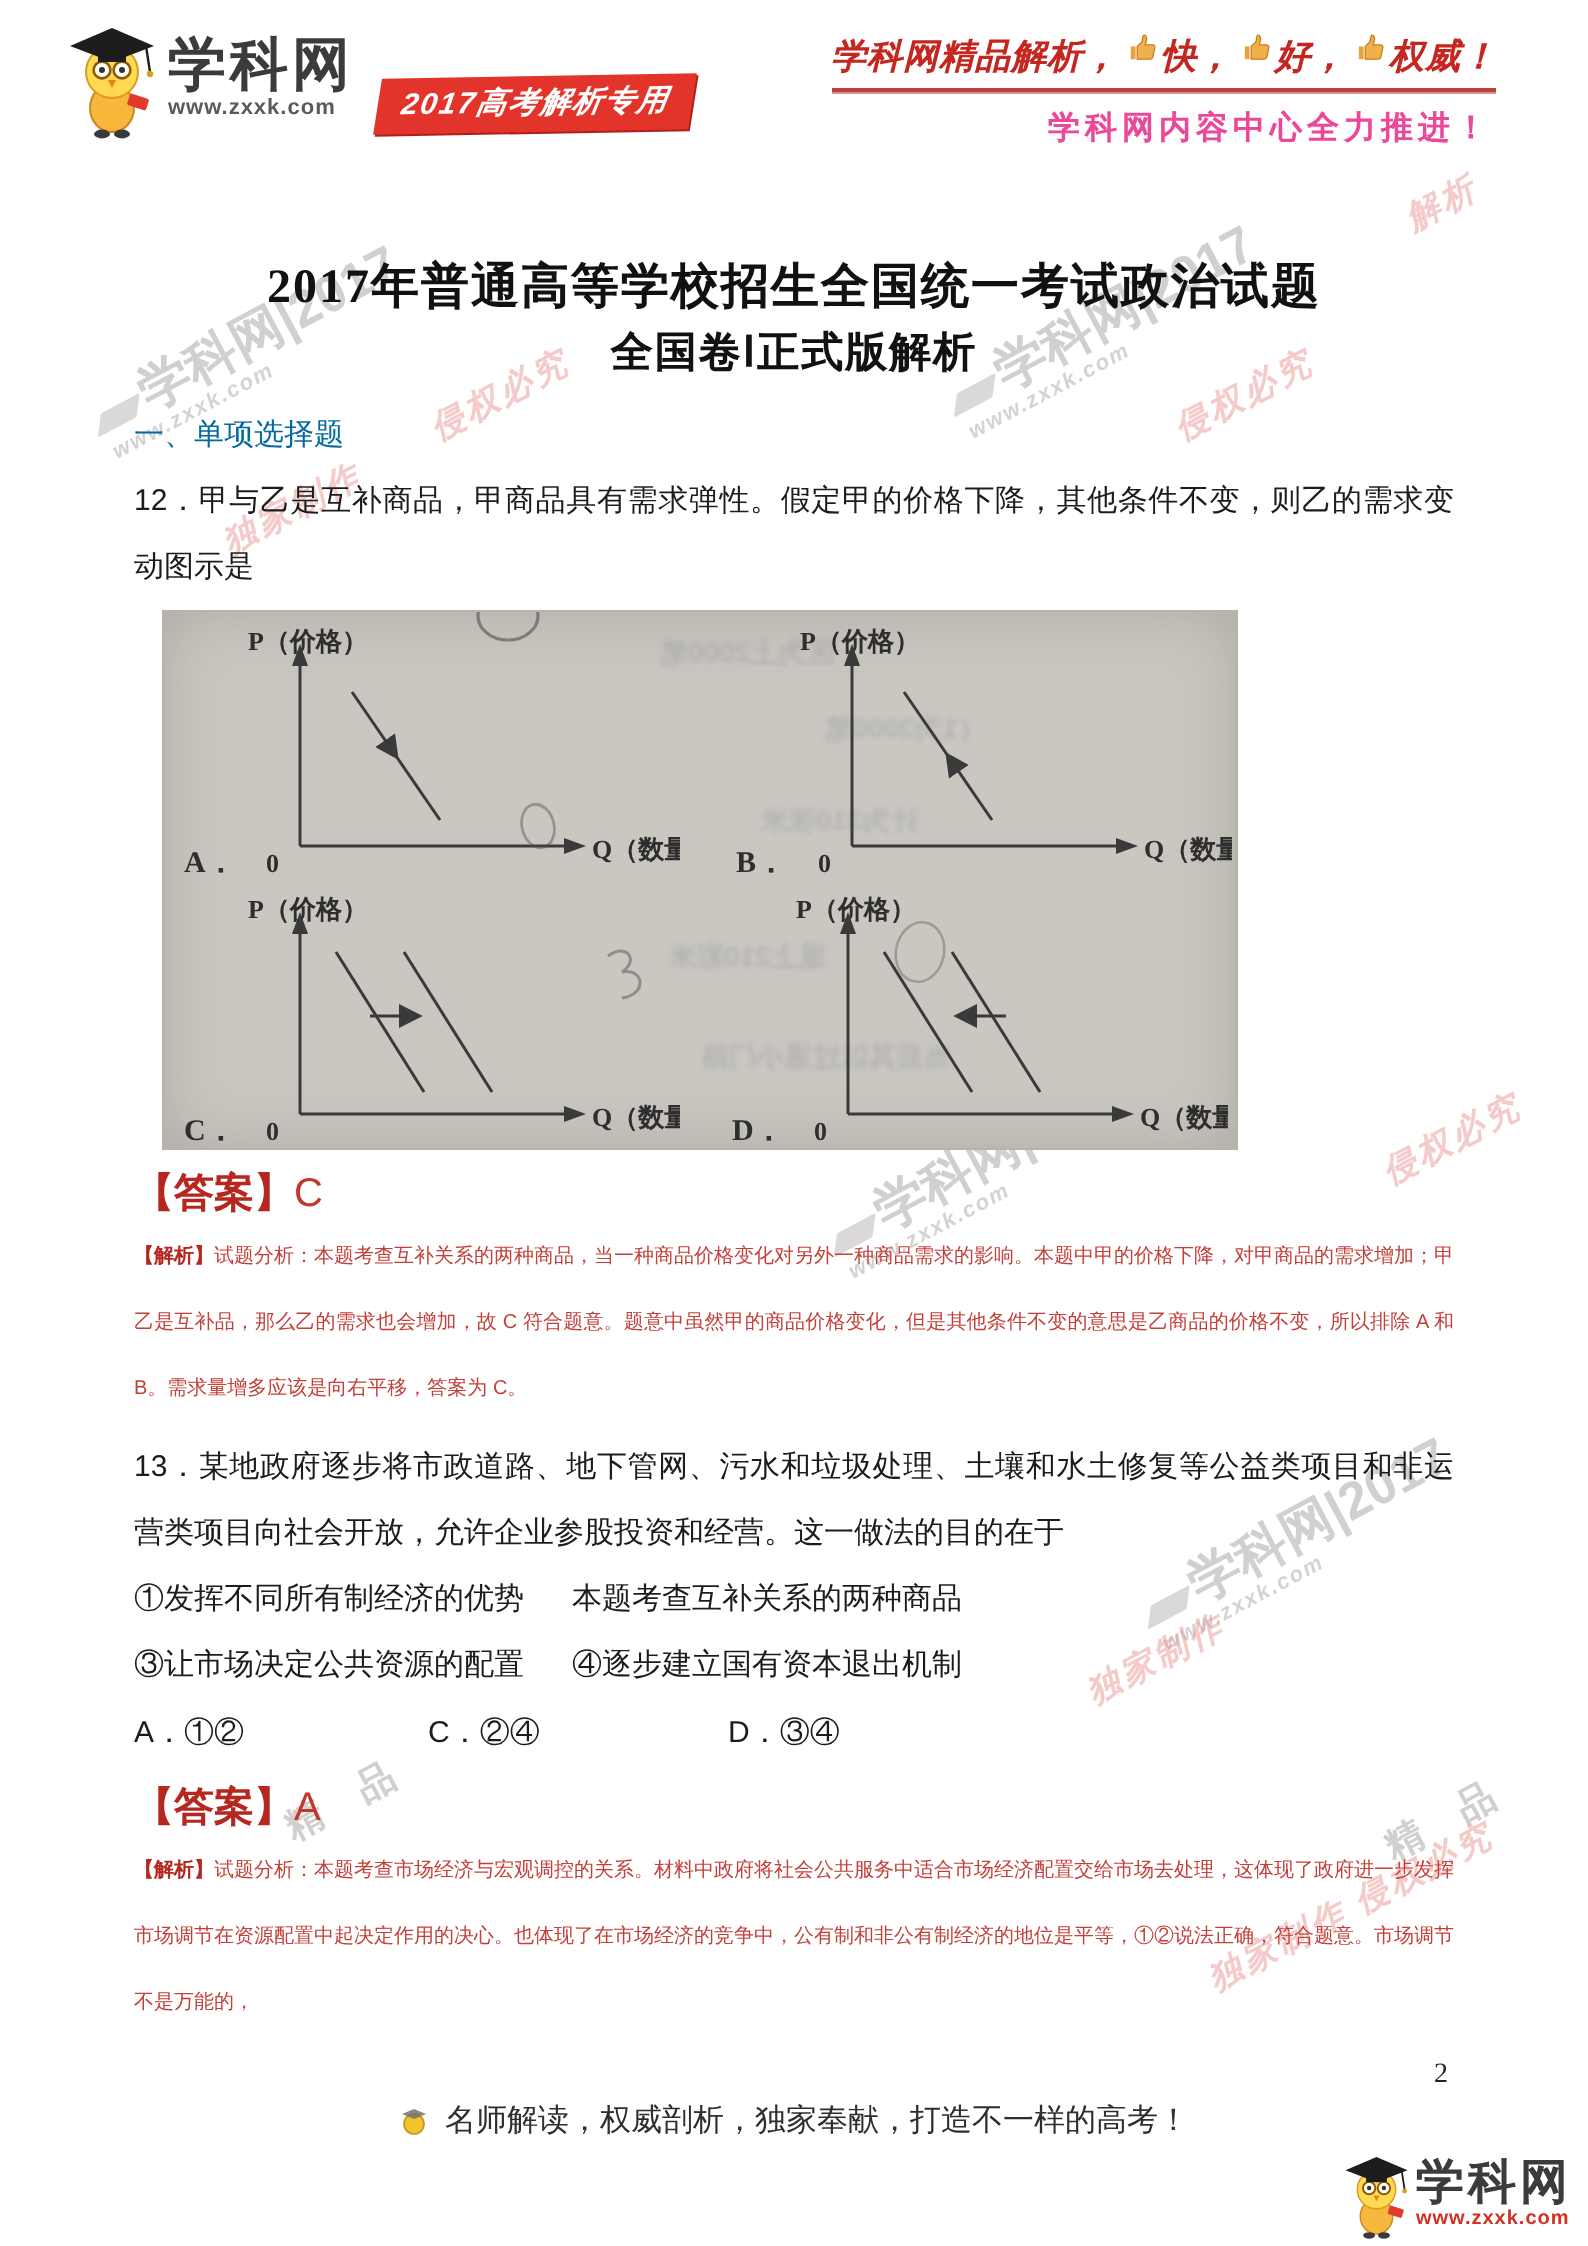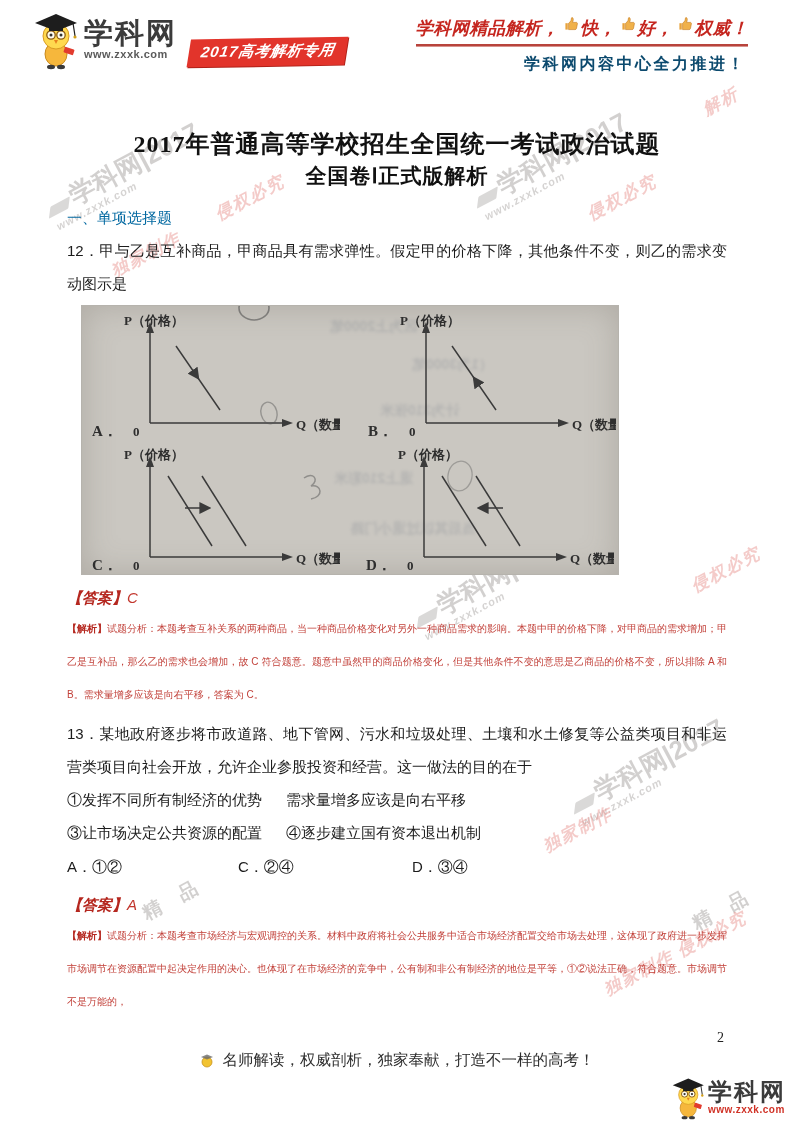--- a/index.html
+++ b/index.html
@@ -22,21 +22,21 @@
   .logo-name { font-size:29px; font-weight:bold; color:#3b3b3b; letter-spacing:2px; line-height:30px; }
   .logo-url { font-size:11px; font-weight:bold; color:#5a5a5a; letter-spacing:0.5px; }
   .badge { margin-left:12px; margin-top:30px; background:#e2342b; color:#fff; font-weight:bold; font-style:italic;
            font-size:15px; padding:4px 12px 5px 12px; transform:skewX(-10deg) rotate(-1deg);
            box-shadow:1px 1px 0 #b02018; letter-spacing:1px; white-space:nowrap; }
   .slogan { width:332px; margin-top:8px; }
   .slogan-1 { display:flex; align-items:flex-start; justify-content:center; gap:1px;
               color:#c5261f; font-weight:bold; font-style:italic; font-size:17.5px;
               font-family:"Liberation Serif", serif; letter-spacing:0.5px; white-space:nowrap; }
   .slogan-rule { height:3px; border-top:2px solid #b8433c; border-bottom:1px solid #d8938e; margin-top:4px; }
-  .slogan-2 { text-align:right; font-size:16px; font-weight:bold; color:#0c4a6e; letter-spacing:2.5px; margin-top:7px; padding-right:2px; }
+  .slogan-2 { text-align:right; font-size:16px; font-weight:bold; color:#ec4899; letter-spacing:2.5px; margin-top:7px; padding-right:2px; }
   .thumb { display:inline-block; margin:0 1px -2px 2px; }
 
   
   .content { position:relative; z-index:1; padding:0 67px; }
   .title-1 { margin-top:42px; text-align:center; font-family:"Liberation Serif", serif;
              font-size:24px; font-weight:bold; color:#111; line-height:28px; letter-spacing:1px; }
   .title-2 { margin-top:4px; text-align:center; font-family:"Liberation Serif", serif;
              font-size:21px; font-weight:bold; color:#111; line-height:28px; letter-spacing:1px; }
   .sec-head { margin-top:17px; font-size:15px; color:#0369a1; line-height:22px; }
   .stem { margin-top:5px; font-size:15px; color:#1c1c1c; line-height:33px; text-align:justify; }
@@ -48,29 +48,29 @@
   .quad { position:absolute; }
   .quad text { fill:#2e2e2e; font-family:"Liberation Serif", serif; font-weight:bold; }
   .flab { font-size:13px; }
   .letter { font-size:15px; }
   .quad line, .quad polyline { stroke:#3a3a3a; stroke-width:1.5; fill:none; }
   .bleed { position:absolute; color:#68707e; opacity:0.22; filter:blur(1.4px);
            transform:scaleX(-1); font-size:14px; font-weight:bold; white-space:nowrap; }
   .penmarks { position:absolute; left:0; top:0; }
 
   
-  .ans-line { margin-top:9px; font-size:15px; line-height:27px; color:#c2362d;font-style:italic; }
+  .ans-line { margin-top:9px; font-size:20px; line-height:27px; color:#c2362d; }
   .ans-label { font-weight:bold; color:#b5271f; }
   .analysis { margin-top:1px; font-size:10px; line-height:33px; text-align:justify; color:#c2413a; }
   .analysis .ans-label { color:#b5271f; }
 
   .q13-stem { margin-top:6px; }
   .item-row { font-size:15px; color:#1c1c1c; line-height:33px; }
   .item-1 { display:inline-block; width:219px; }
-  .choices { display:flex; margin-top:2px; font-size:15px; color:#1c1c1c; line-height:31px;gap:24px; }
+  .choices { display:flex; margin-top:2px; font-size:15px; color:#1c1c1c; line-height:31px; }
   .choice { display:inline-block; }
   .c-a { width:147px; } .c-b { width:140px; } .c-c { width:150px; }
 
   
   .footer-bar { position:absolute; z-index:2; left:0; right:0; bottom:52px; display:flex;
                 align-items:center; justify-content:center; gap:9px; color:#2e2e2e; font-size:15.5px;text-align:right; }
   .page-num { position:absolute; z-index:2; top:1030px; right:70px; font-size:14px; color:#222;
               font-family:"Liberation Serif", serif; }
   .corner-logo { position:absolute; z-index:2; right:8px; bottom:3px; display:flex; align-items:center; }
   .corner-texts { margin-left:2px; }
@@ -253,21 +253,21 @@
 
     <div class="ans-line">
       <span class="ans-label">【答案】</span><span>C</span>
     </div>
     <div class="analysis">
       <span class="ans-label">【解析】</span><span>试题分析：本题考查互补关系的两种商品，当一种商品价格变化对另外一种商品需求的影响。本题中甲的价格下降，对甲商品的需求增加；甲乙是互补品，那么乙的需求也会增加，故 C 符合题意。题意中虽然甲的商品价格变化，但是其他条件不变的意思是乙商品的价格不变，所以排除 A 和 B。需求量增多应该是向右平移，答案为 C。</span>
     </div>
 
     <div class="stem q13-stem">13．某地政府逐步将市政道路、地下管网、污水和垃圾处理、土壤和水土修复等公益类项目和非运营类项目向社会开放，允许企业参股投资和经营。这一做法的目的在于</div>
     <div class="item-row">
-      <span class="item-1">①发挥不同所有制经济的优势</span><span>需求量增多应该是向右平移</span>
+      <span class="item-1">①发挥不同所有制经济的优势</span><span>本题考查互补关系的两种商品</span>
     </div>
     <div class="item-row">
       <span class="item-1">③让市场决定公共资源的配置</span><span>④逐步建立国有资本退出机制</span>
     </div>
     <div class="choices">
       <span class="choice c-a">A．①②</span>
       <span class="choice c-c">C．②④</span>
       <span class="choice">D．③④</span>
     </div>
     <div class="ans-line">

